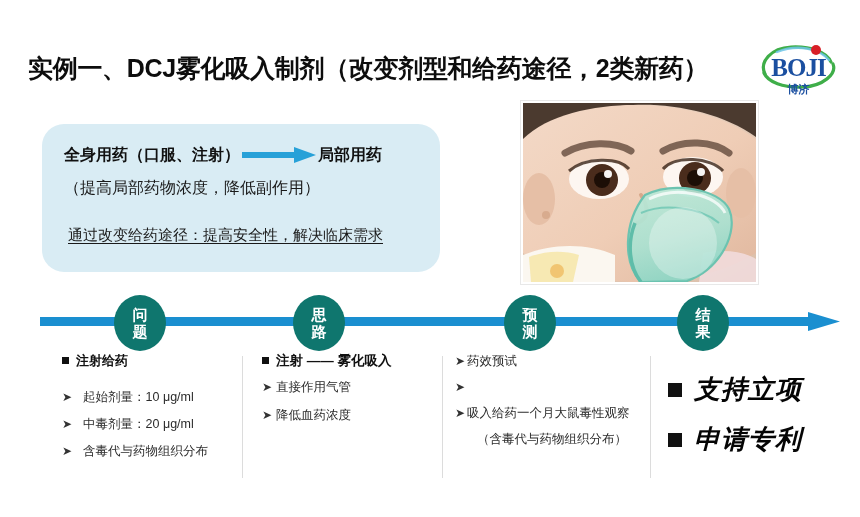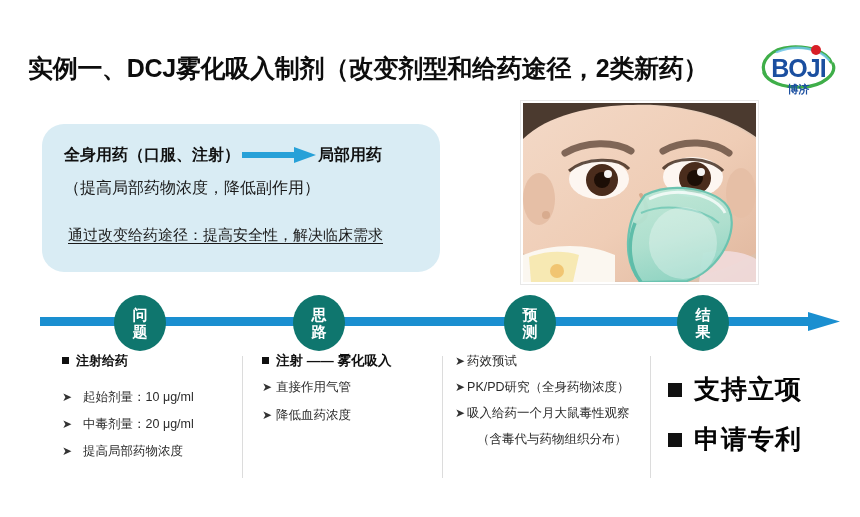--- a/index.html
+++ b/index.html
@@ -34,21 +34,21 @@
   
   #logo {
     position: absolute;
     left: 757px; top: 40px;
     width: 83px; height: 62px;
   }
   #logo-main {
     position: absolute;
     left: 0; top: 14px;
     width: 83px; text-align: center;
-    font-family: Liberation Sans, sans-serif;
+    font-family: Liberation Serif, serif;
     font-weight: bold;
     font-size: 25px;
     color: #1b4fa0;
     letter-spacing: -1px;
   }
   #logo-sub {
     position: absolute;
     left: 0; top: 42px;
     width: 83px; text-align: center;
     font-size: 11px;
@@ -172,21 +172,21 @@
   #col2 .arrow-bullet { margin-right: 4px; }
 
   
   #col3 { left: 455px; width: 195px; }
   #col3 .row { margin-bottom: 7px; }
   #col3 .arrow-bullet { margin-right: 2px; }
   #col3 .sub-line { font-size: 12.5px; color: #2b2b2b; line-height: 19px; padding-left: 22px; }
 
   
   #col4 { left: 668px; width: 190px; top: 22px; }
-  #col4 .row { margin-bottom: 20px; }
+  #col4 .row { margin-bottom: 20px; font-style: italic; }
   .big-txt { font-size: 26px; font-weight: bold; color: #050505; line-height: 30px; letter-spacing: 1px; }
 </style>
 </head>
 <body>
 
 <div id="slide">
 
   <div id="title-row">
     <span id="title-text">实例一、DCJ雾化吸入制剂（改变剂型和给药途径，2类新药）</span>
   </div>
@@ -305,21 +305,21 @@
       <div class="row">
         <span class="arrow-bullet">➤</span>
         <span class="item-txt">起始剂量：10 μg/ml</span>
       </div>
       <div class="row">
         <span class="arrow-bullet">➤</span>
         <span class="item-txt">中毒剂量：20 μg/ml</span>
       </div>
       <div class="row">
         <span class="arrow-bullet">➤</span>
-        <span class="item-txt">提高局部药物浓度</span>
+        <span class="item-txt">含毒代与药物组织分布</span>
       </div>
     </div>
 
     <div class="col" id="col2">
       <div class="row">
         <span class="sq-bullet"></span>
         <span class="head-txt">注射 —— 雾化吸入</span>
       </div>
       <div class="row">
         <span class="arrow-bullet">➤</span>
@@ -331,21 +331,20 @@
       </div>
     </div>
 
     <div class="col" id="col3">
       <div class="row">
         <span class="arrow-bullet">➤</span>
         <span class="item-txt">药效预试</span>
       </div>
       <div class="row">
         <span class="arrow-bullet">➤</span>
-        <span class="item-txt">PK/PD研究（全身药物浓度）</span>
       </div>
       <div class="row">
         <span class="arrow-bullet">➤</span>
         <span class="item-txt">吸入给药一个月大鼠毒性观察</span>
       </div>
       <div class="sub-line">（含毒代与药物组织分布）</div>
     </div>
 
     <div class="col" id="col4">
       <div class="row">

